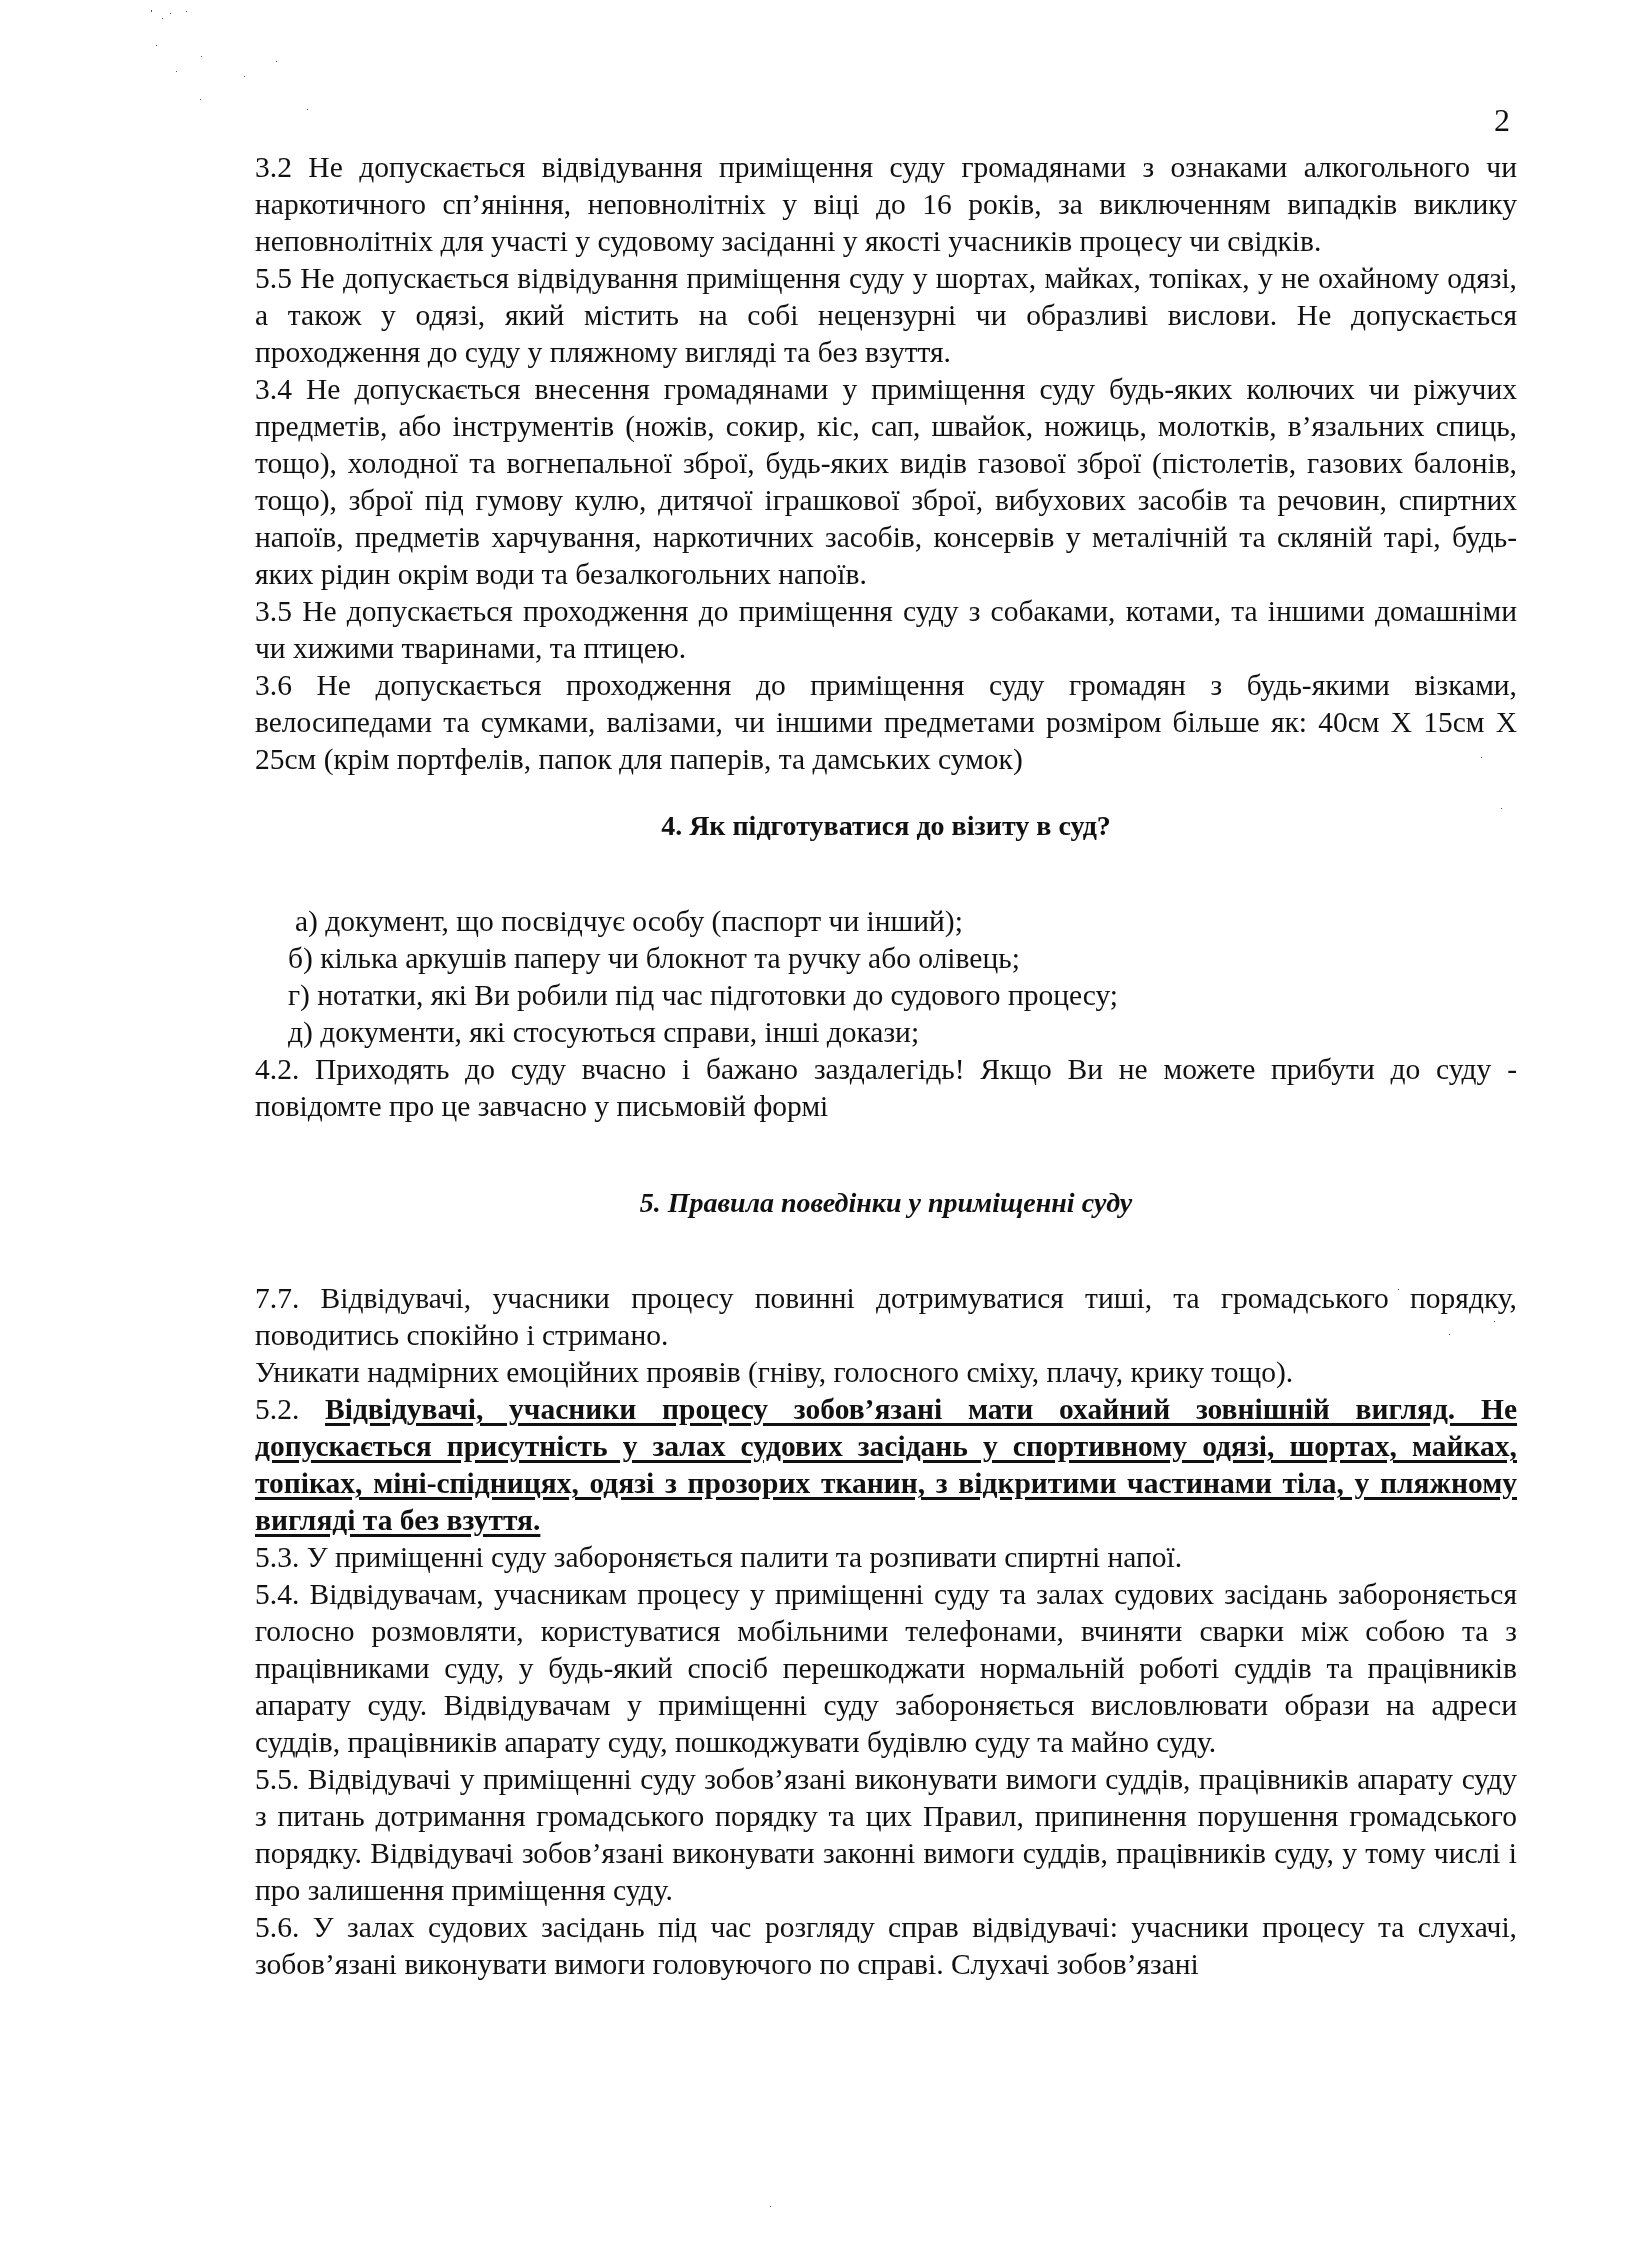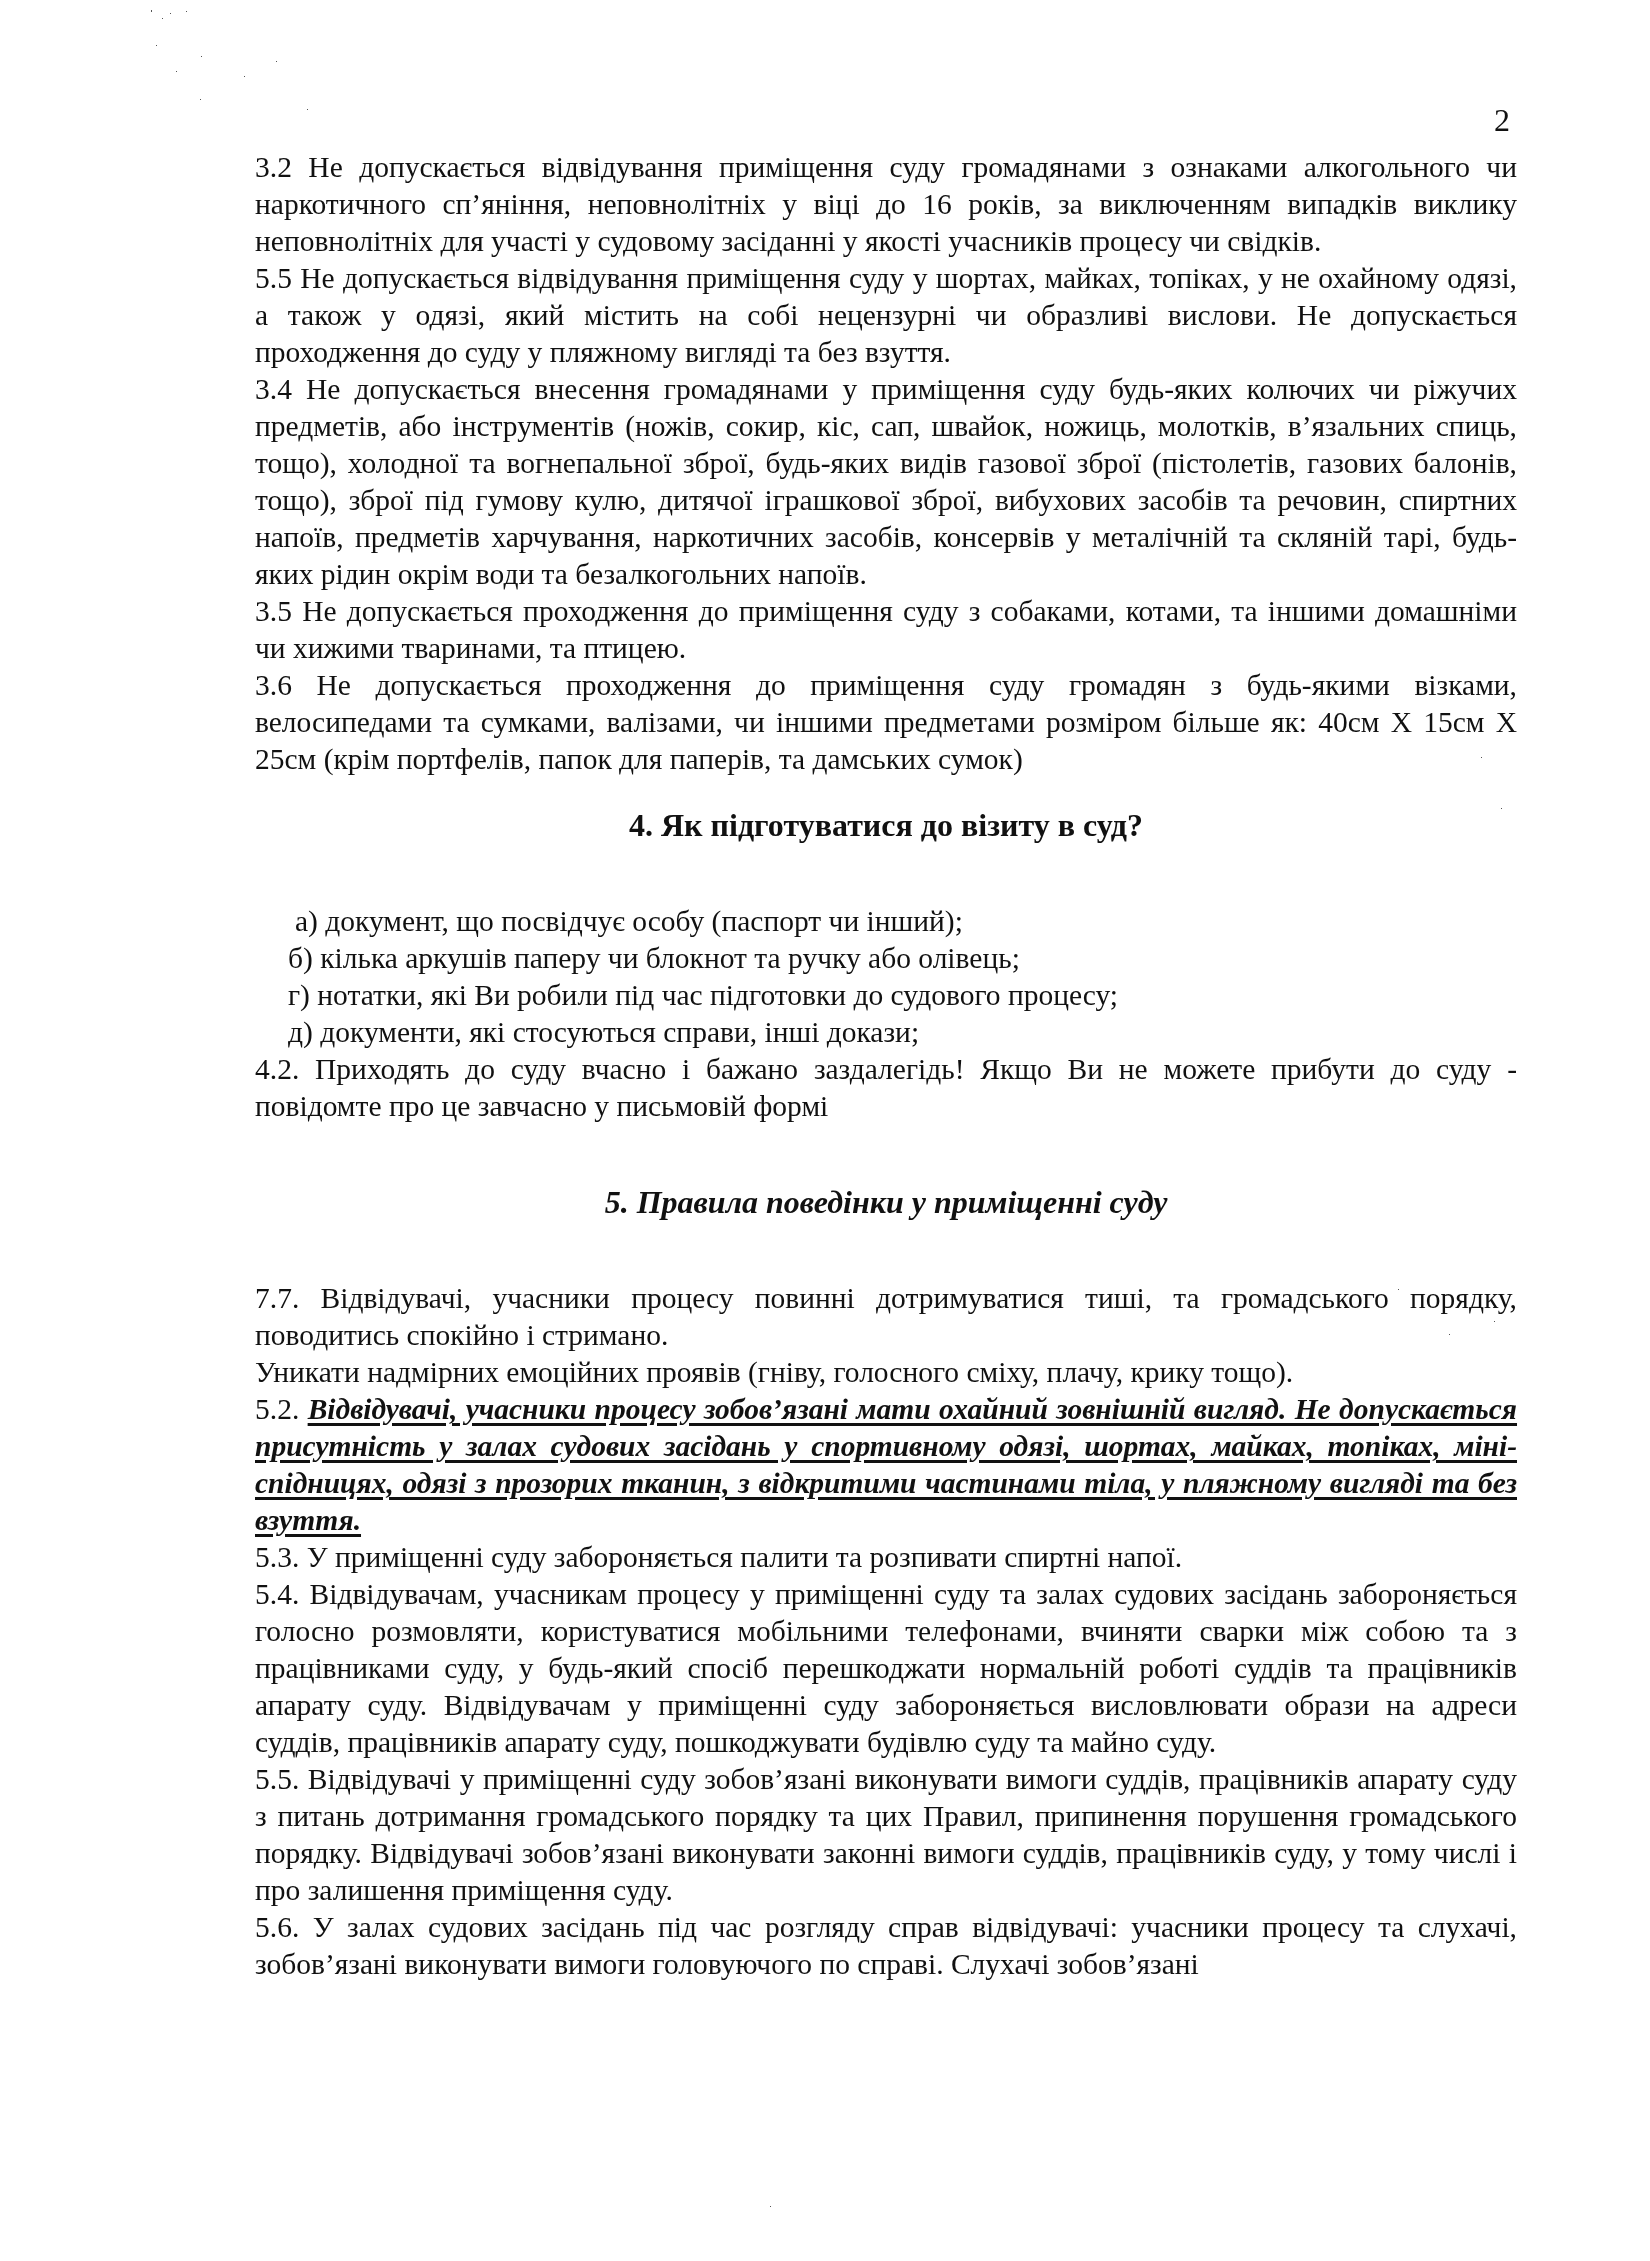--- a/index.html
+++ b/index.html
@@ -40,35 +40,34 @@
   }
   .para {
     margin: 0;
     text-align: justify;
     text-align-last: left;
   }
   .heading {
     margin: 0;
     text-align: center;
     font-weight: bold;
-    font-size: 32px;
+    font-size: 28px;
   }
   .h4 { margin-top: 29px; margin-bottom: 59px; }
   .h5 { margin-top: 59px; margin-bottom: 59px; font-style: italic; }
   .list-item {
     margin: 0;
     padding-left: 33px;
   }
   .list-item.first { padding-left: 40px; }
   .bold-underline {
     font-weight: bold;
     text-decoration: underline;
     text-decoration-thickness: 3.2px;
     text-underline-offset: 3.8px;
-    font-style: italic;
   }
   .speck {
     position: absolute;
     width: 1.3px;
     height: 1.3px;
     background: #555;
   }
 </style>
 </head>
 <body>

